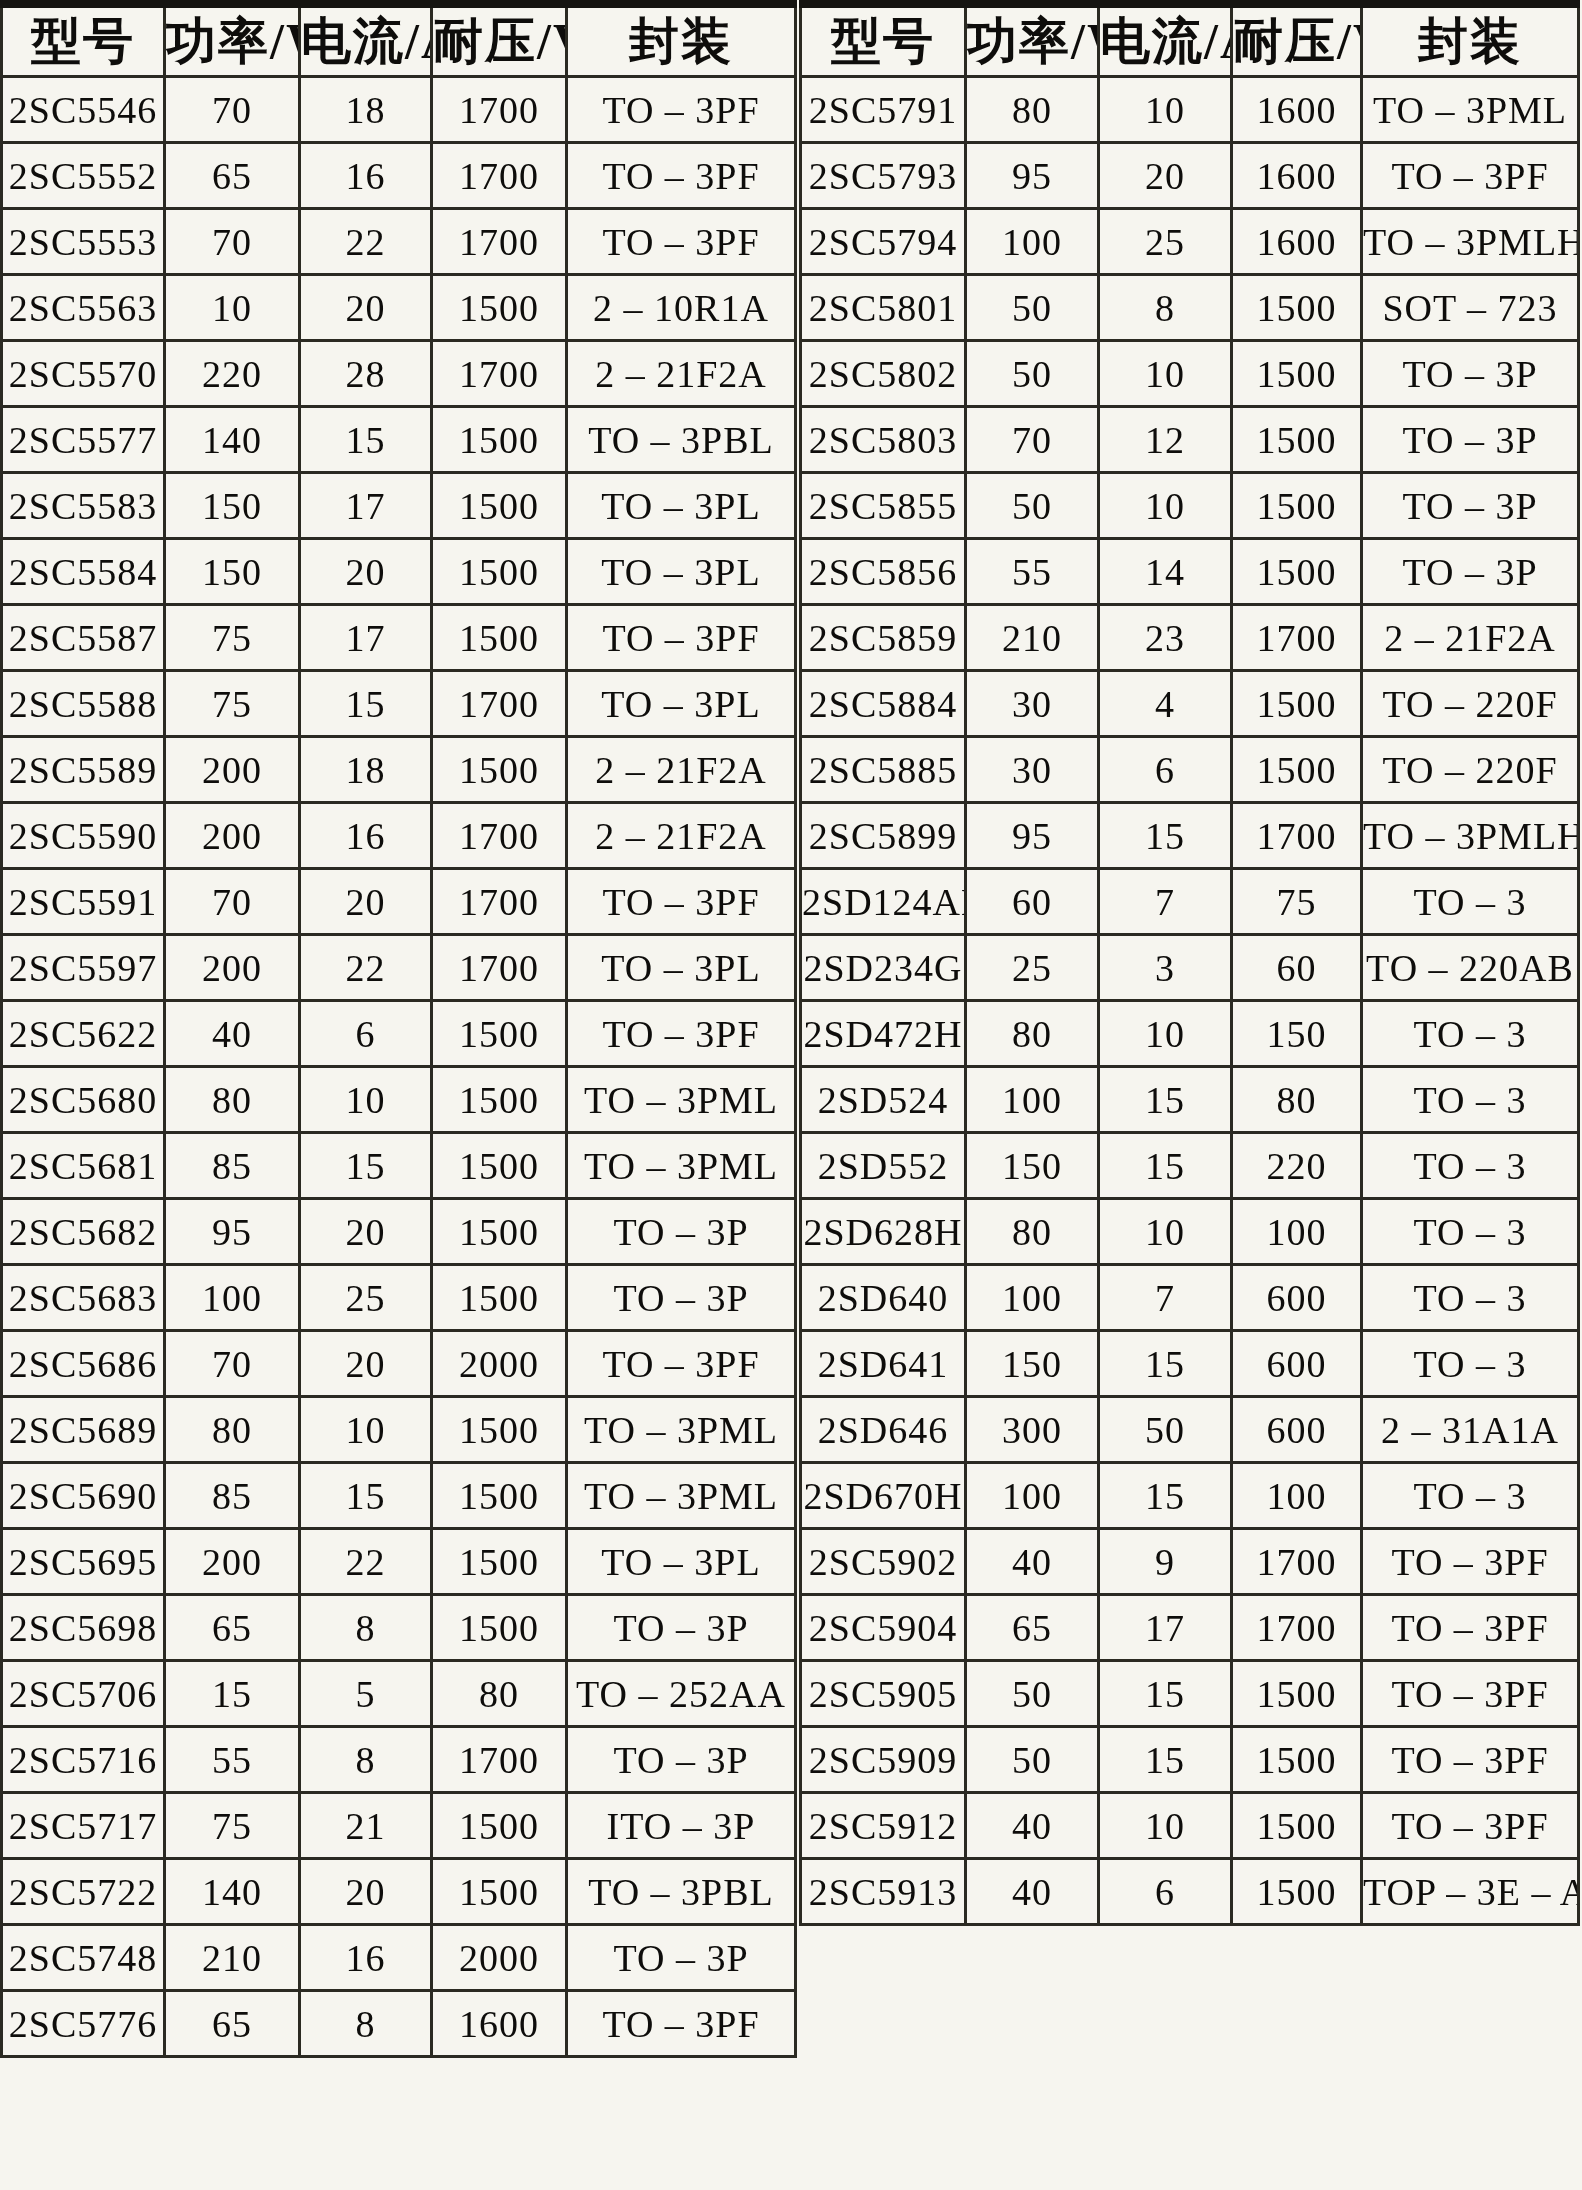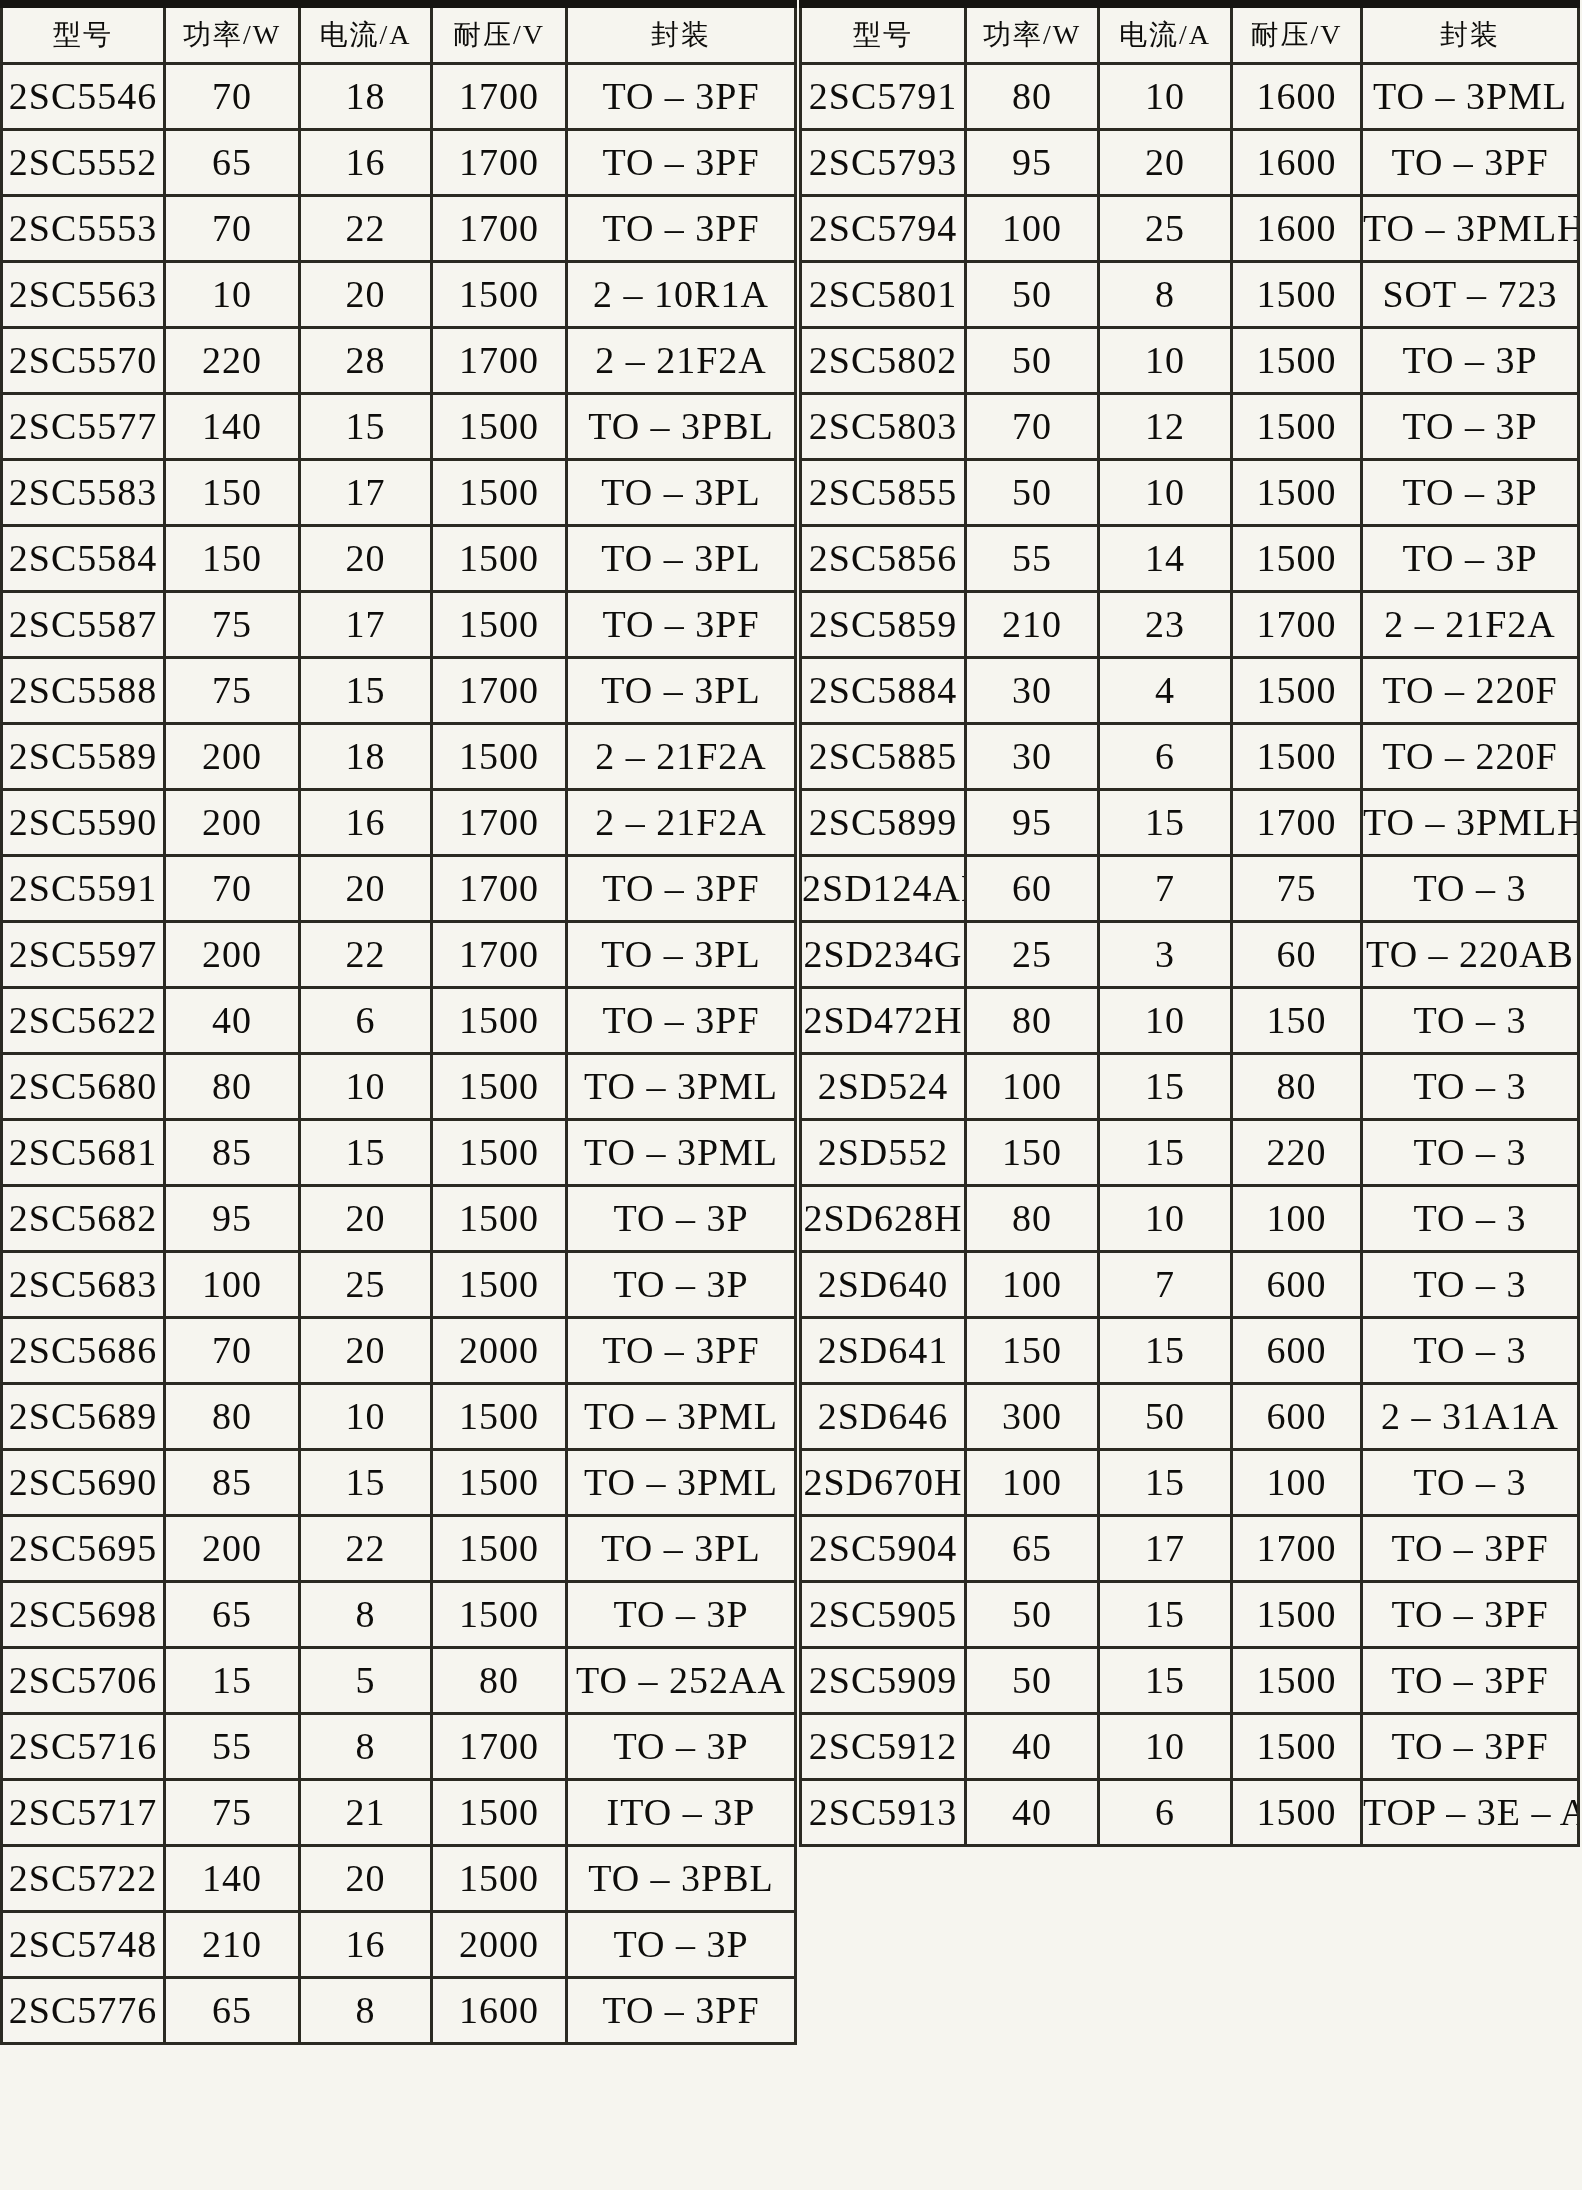--- a/index.html
+++ b/index.html
@@ -28,22 +28,22 @@
   .dtable th, .dtable td {
     border: 3px solid #2b2a22;
     text-align: center;
     vertical-align: middle;
     padding: 0;
     overflow: hidden;
     white-space: nowrap;
   }
   .dtable thead th {
     height: 59px;
-    font-size: 28px;
-    font-weight: normal;
+    font-size: 50px;
+    font-weight: bold;
     letter-spacing: 2px;
   }
   .dtable tbody td {
     height: 66px;
     font-size: 38px;
     letter-spacing: 1px;
   }
 </style>
 </head>
 <body>
@@ -447,20 +447,27 @@
           <td>2 – 31A1A</td>
         </tr>
         <tr>
           <td>2SD670H</td>
           <td>100</td>
           <td>15</td>
           <td>100</td>
           <td>TO – 3</td>
         </tr>
         <tr>
+          <td>2SC5902</td>
+          <td>40</td>
+          <td>9</td>
+          <td>1700</td>
+          <td>TO – 3PF</td>
+        </tr>
+        <tr>
           <td>2SC5904</td>
           <td>65</td>
           <td>17</td>
           <td>1700</td>
           <td>TO – 3PF</td>
         </tr>
         <tr>
           <td>2SC5905</td>
           <td>50</td>
           <td>15</td>

